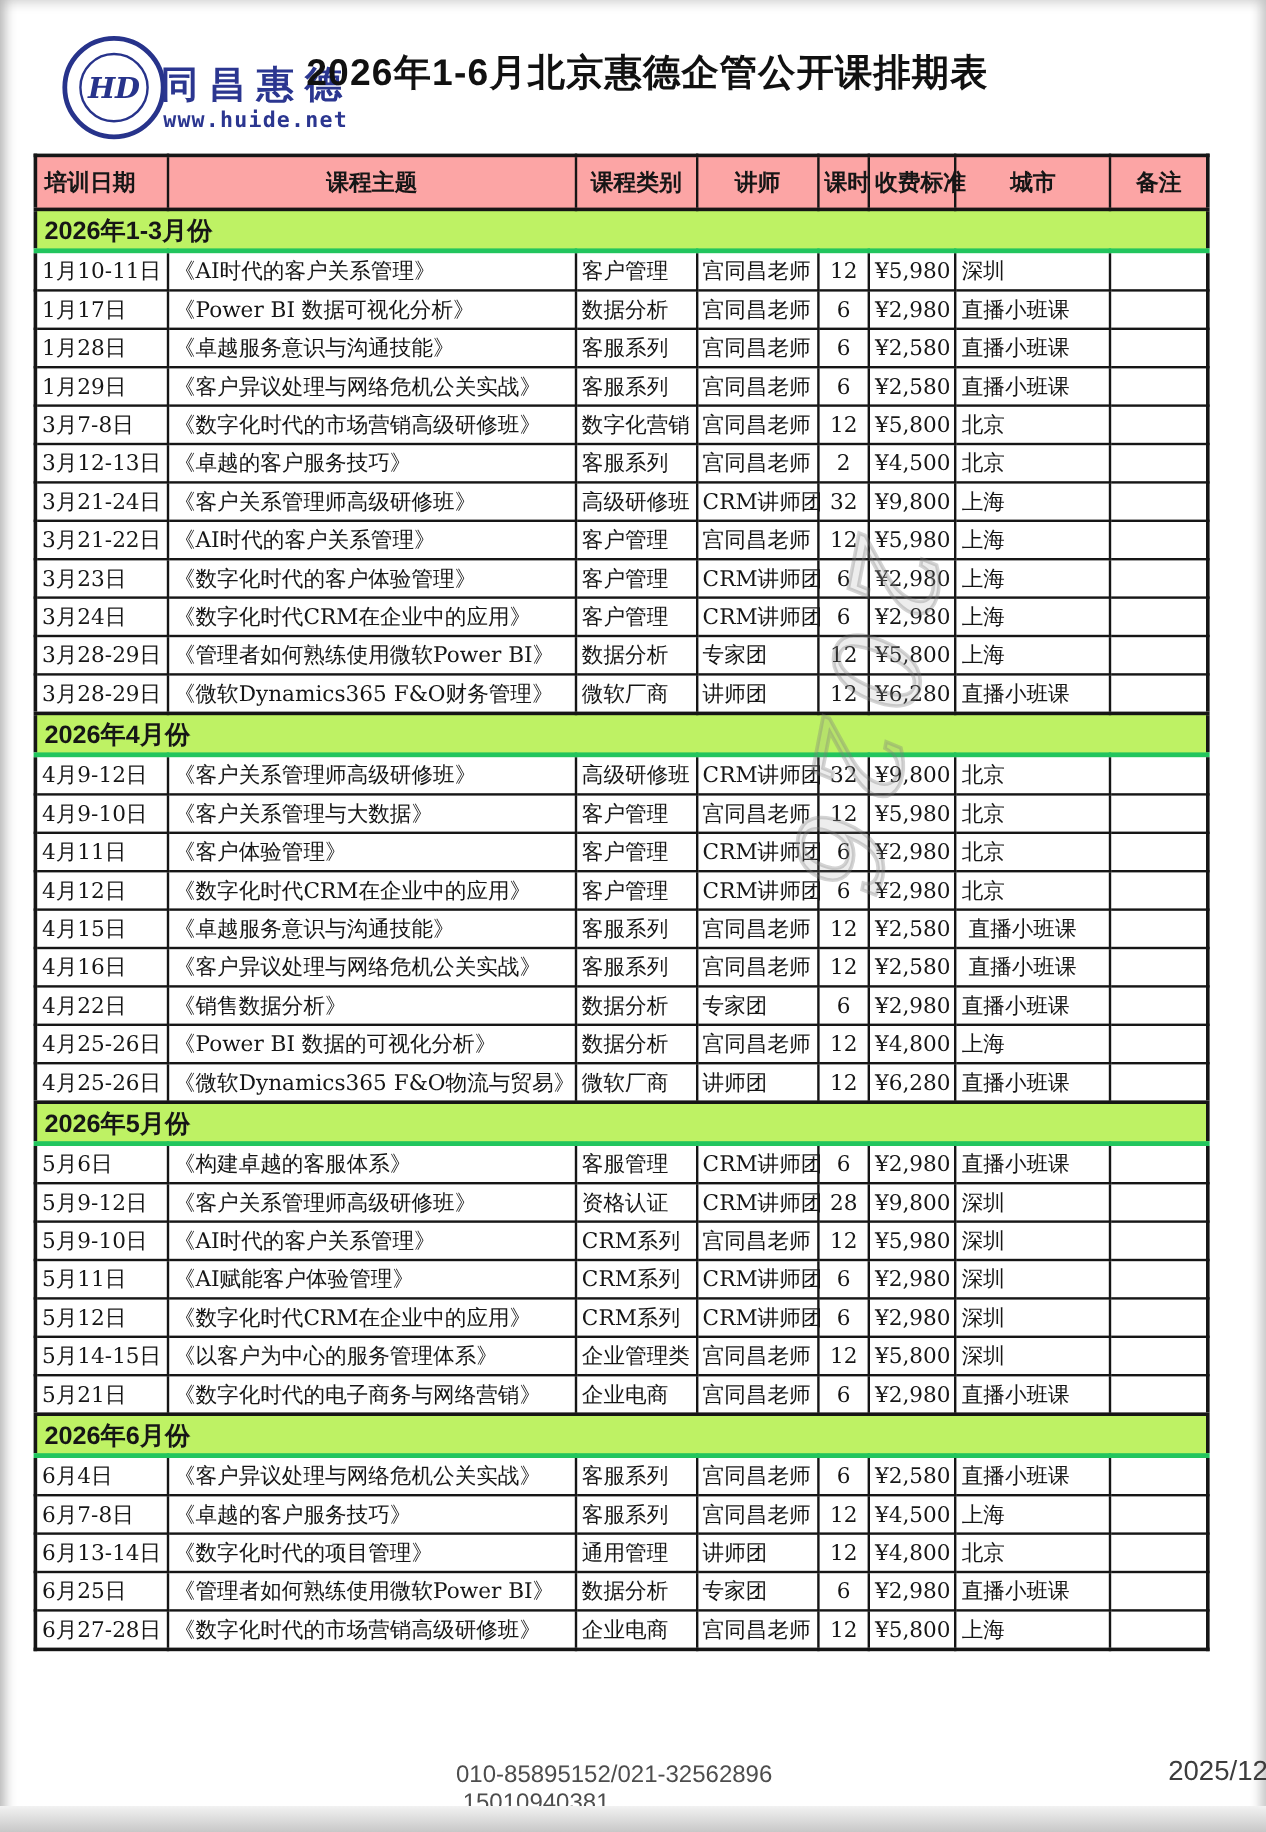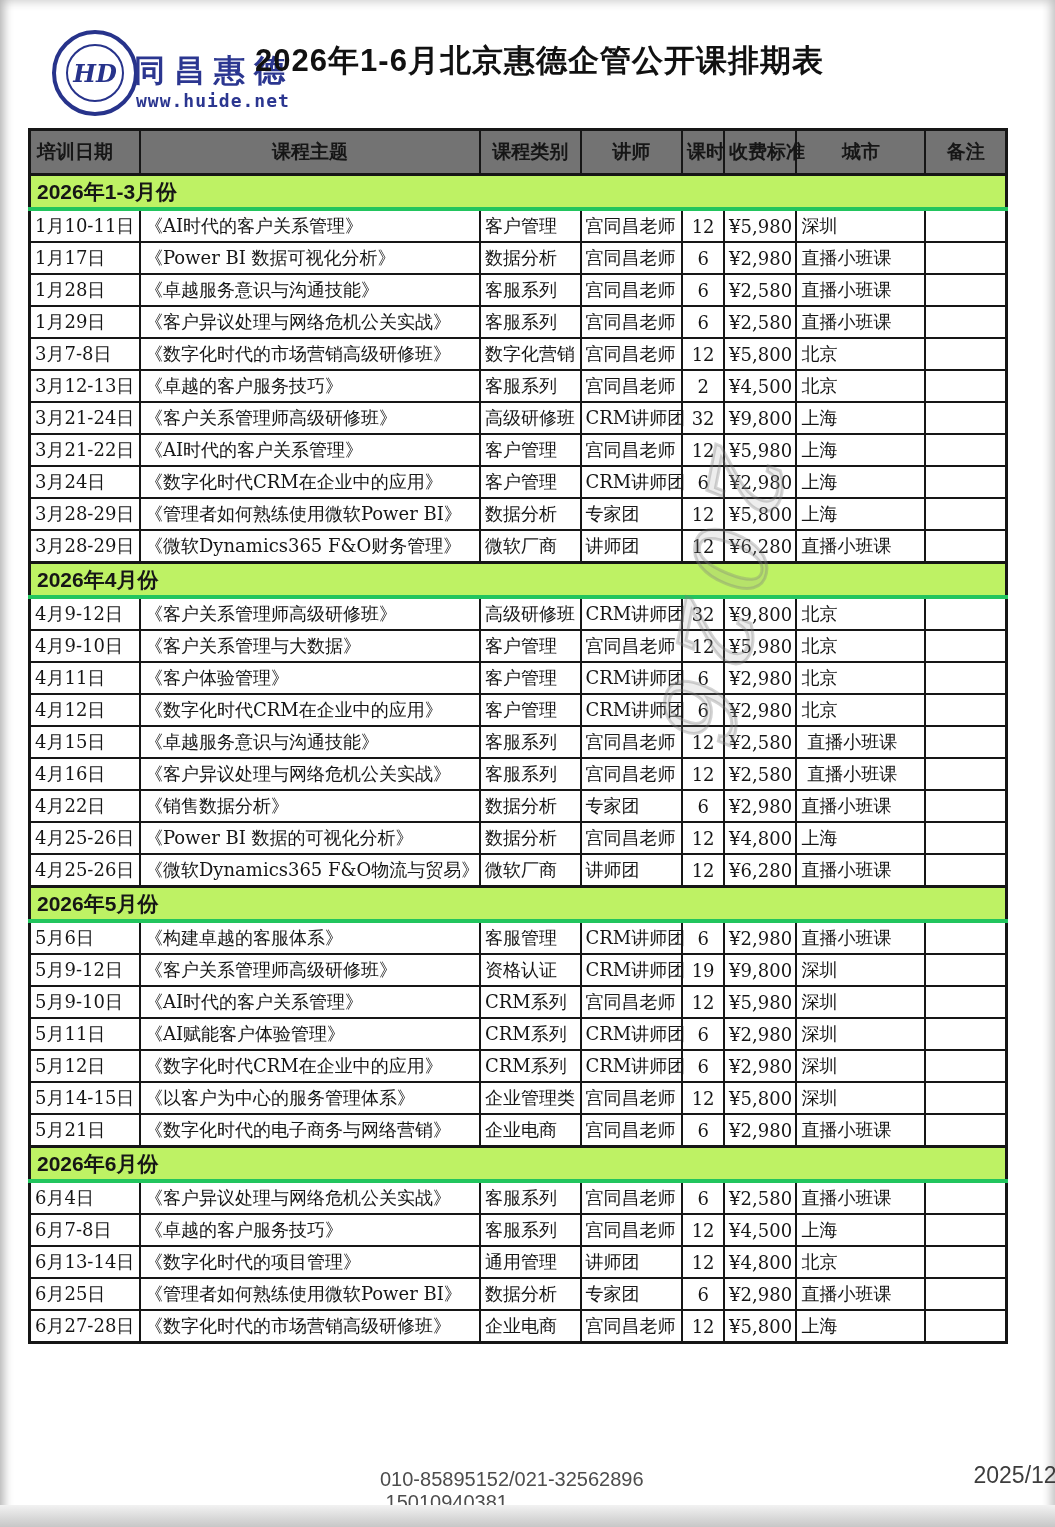--- a/index.html
+++ b/index.html
@@ -19,21 +19,21 @@
     color:#2b3690;letter-spacing:9px;white-space:nowrap;}
   .brand-url{position:absolute;left:104px;top:64px;font:bold 18px "DejaVu Sans Mono",monospace;
     color:#2b3690;letter-spacing:1px;}
   #title{position:absolute;left:0;right:0;top:40px;text-align:center;padding-left:24px;
     font:bold 31px "Liberation Sans",sans-serif;color:#111;letter-spacing:1px;}
   
   table.schedule{position:absolute;left:28px;top:128px;width:980px;border-collapse:collapse;
     table-layout:fixed;background:#fff;border:3px solid #161616;}
   .schedule th,.schedule td{border:2px solid #161616;overflow:visible;white-space:pre;
     padding:0 4px;color:#161616;}
-  .schedule th{background:#737373;height:42px;font:bold 19px "Liberation Sans",sans-serif;text-align:center;}
+  .schedule th{background:#fca5a5;height:42px;font:bold 19px "Liberation Sans",sans-serif;text-align:center;}
   .schedule th.h0{text-align:left;padding-left:6px;}
   .schedule tr.section td{background:#bef264;height:31px;text-align:left;padding-left:6px;
     font:bold 21px "Liberation Sans",sans-serif;border-top:3px solid #161616;border-bottom:4px solid #22c55e;}
   .schedule tr.data td{height:30px;font:18px "DejaVu Serif",serif;background:#fff;}
   .schedule td.c0,.schedule td.c1,.schedule td.c2,.schedule td.c3,.schedule td.c6{text-align:left;}
   .schedule td.c4,.schedule td.c5{text-align:center;}
   
   #watermark{position:absolute;left:520px;top:545px;width:400px;text-align:center;
     transform:rotate(101deg);pointer-events:none;z-index:6;
     font:italic 100px "DejaVu Serif",serif;letter-spacing:14px;
@@ -162,20 +162,30 @@
           <td class="c0">3月21-22日</td>
           <td class="c1">《AI时代的客户关系管理》</td>
           <td class="c2">客户管理</td>
           <td class="c3">宫同昌老师</td>
           <td class="c4">12</td>
           <td class="c5">¥5,980</td>
           <td class="c6">上海</td>
           <td class="c7"></td>
         </tr>
         <tr class="data">
+          <td class="c0">3月23日</td>
+          <td class="c1">《数字化时代的客户体验管理》</td>
+          <td class="c2">客户管理</td>
+          <td class="c3">CRM讲师团</td>
+          <td class="c4">6</td>
+          <td class="c5">¥2,980</td>
+          <td class="c6">上海</td>
+          <td class="c7"></td>
+        </tr>
+        <tr class="data">
           <td class="c0">3月24日</td>
           <td class="c1">《数字化时代CRM在企业中的应用》</td>
           <td class="c2">客户管理</td>
           <td class="c3">CRM讲师团</td>
           <td class="c4">6</td>
           <td class="c5">¥2,980</td>
           <td class="c6">上海</td>
           <td class="c7"></td>
         </tr>
         <tr class="data">
@@ -302,21 +312,21 @@
           <td class="c4">6</td>
           <td class="c5">¥2,980</td>
           <td class="c6">直播小班课</td>
           <td class="c7"></td>
         </tr>
         <tr class="data">
           <td class="c0">5月9-12日</td>
           <td class="c1">《客户关系管理师高级研修班》</td>
           <td class="c2">资格认证</td>
           <td class="c3">CRM讲师团</td>
-          <td class="c4">19</td>
+          <td class="c4">28</td>
           <td class="c5">¥9,800</td>
           <td class="c6">深圳</td>
           <td class="c7"></td>
         </tr>
         <tr class="data">
           <td class="c0">5月9-10日</td>
           <td class="c1">《AI时代的客户关系管理》</td>
           <td class="c2">CRM系列</td>
           <td class="c3">宫同昌老师</td>
           <td class="c4">12</td>

